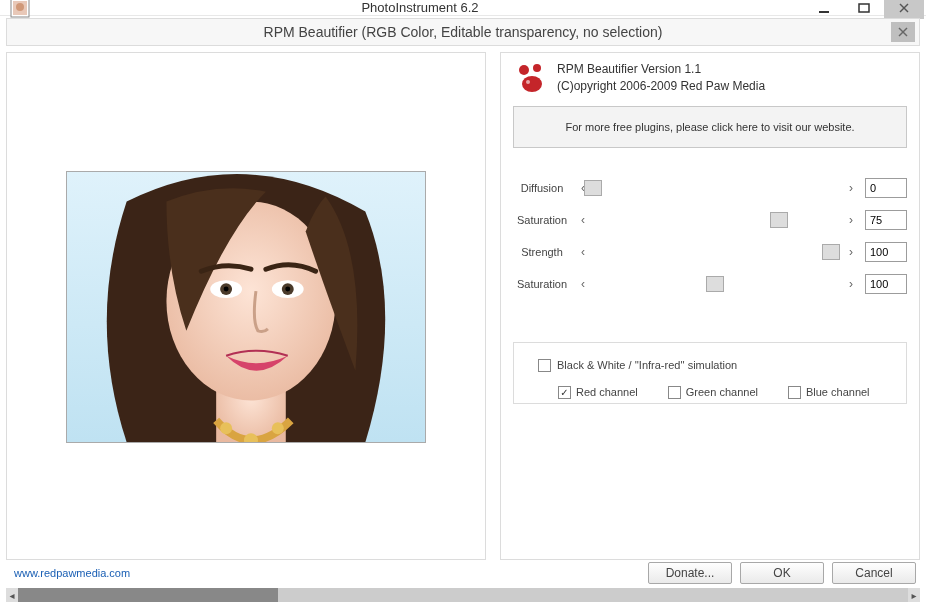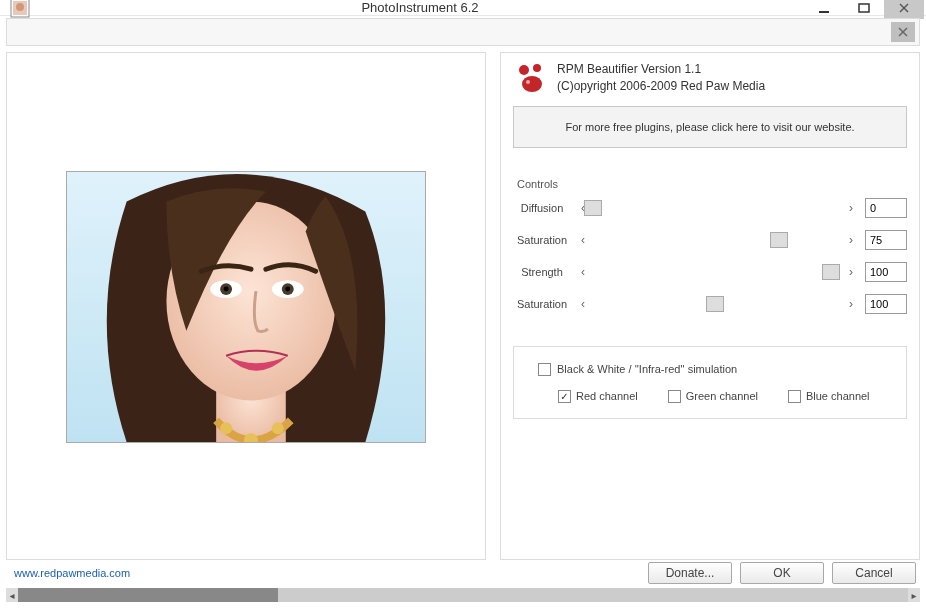--- a/index.html
+++ b/index.html
@@ -35,21 +35,21 @@
   .controls-group { position: relative; }
   .controls-legend { font-size: 11px; color: #555; margin-bottom: 8px; padding-left: 4px; }
   .control-row { display: flex; align-items: center; margin-bottom: 12px; }
   .control-label { width: 64px; text-align: center; font-size: 11px; color: #444; padding-right: 6px; }
   .slider { flex: 1; height: 20px; display: flex; align-items: center; position: relative; }
   .slider-track { flex: 1; height: 16px; background: #fff; position: relative; margin: 0 4px; }
   .slider-arrow { width: 12px; text-align: center; font-size: 12px; color: #666; user-select: none; }
   .slider-thumb { position: absolute; top: 0; width: 18px; height: 16px; background: #ddd; border: 1px solid #aaa; }
   .value-box { width: 42px; height: 20px; border: 1px solid #9c9c9c; background: #fff; font-size: 11px; padding: 2px 4px; margin-left: 8px; }
 
-  .bw-group { border: 1px solid #dcdcdc; padding: 16px 16px 15px 24px; margin-top: 20px; }
+  .bw-group { border: 1px solid #dcdcdc; padding: 16px 16px 4px 24px; margin-top: 36px; }
   .chk-row { display: flex; align-items: center; gap: 6px; font-size: 11px; color: #444; margin-bottom: 14px; }
   .chk-row.sub { margin-left: 20px; margin-bottom: 0; gap: 30px; }
   .chk { width: 13px; height: 13px; border: 1px solid #888; background: #fff; display: inline-flex; align-items: center; justify-content: center; font-size: 11px; color: #333; }
   .chk.checked::after { content: "✓"; font-size: 10px; }
   .chan { display: flex; align-items: center; gap: 5px; }
 
   .footer { display: flex; align-items: center; padding: 0 10px 4px 14px; }
   .website-link { color: #1a5fb4; font-size: 11px; }
   .spacer { flex: 1; }
   .btn { border: 1px solid #a8a8a8; background: linear-gradient(#fefefe,#eaeaea); padding: 3px 0; width: 84px; text-align: center; font-size: 12px; margin-left: 8px; border-radius: 2px; }
@@ -86,20 +86,21 @@
     <div class="winbtn close">
       <svg width="12" height="12">
           <line x1="2" y1="2" x2="10" y2="10" stroke="#555" stroke-width="1.5"></line>
           <line x1="10" y1="2" x2="2" y2="10" stroke="#555" stroke-width="1.5"></line>
         </svg>
     </div>
   </div>
 </div>
 
 <div class="dialog-header">
+  <div class="dialog-header-title">RPM Beautifier (RGB Color, Editable transparency, no selection)</div>
   <div class="dialog-close">
     <svg width="12" height="12">
         <line x1="2" y1="2" x2="10" y2="10" stroke="#666" stroke-width="1.5"></line>
         <line x1="10" y1="2" x2="2" y2="10" stroke="#666" stroke-width="1.5"></line>
       </svg>
   </div>
 </div>
 
 <div class="content">
 
@@ -164,21 +165,20 @@
       </div>
       <div class="plugin-text">
         <div>RPM Beautifier   Version 1.1</div>
         <div>(C)opyright 2006-2009 Red Paw Media</div>
       </div>
     </div>
 
     <div class="info-box">For more free plugins, please click here to visit our website.</div>
 
     <div class="controls-group">
-      <div class="controls-legend">Controls</div>
       <div id="controls-mount">
           <div class="control-row">
             <div class="control-label">Diffusion</div>
             <div class="slider">
               <span class="slider-arrow">‹</span>
               <div class="slider-track">
                 <div class="slider-thumb" style="left:calc(0% - 9px)"></div>
               </div>
               <span class="slider-arrow">›</span>
             </div>

